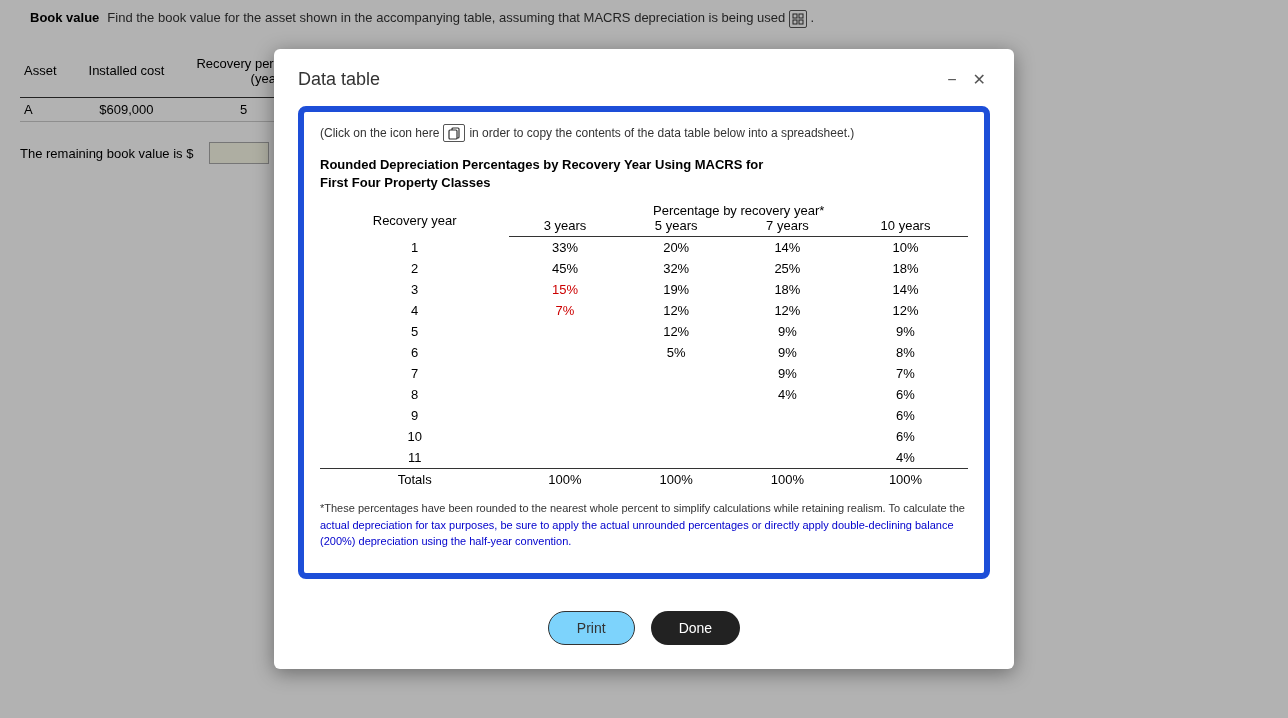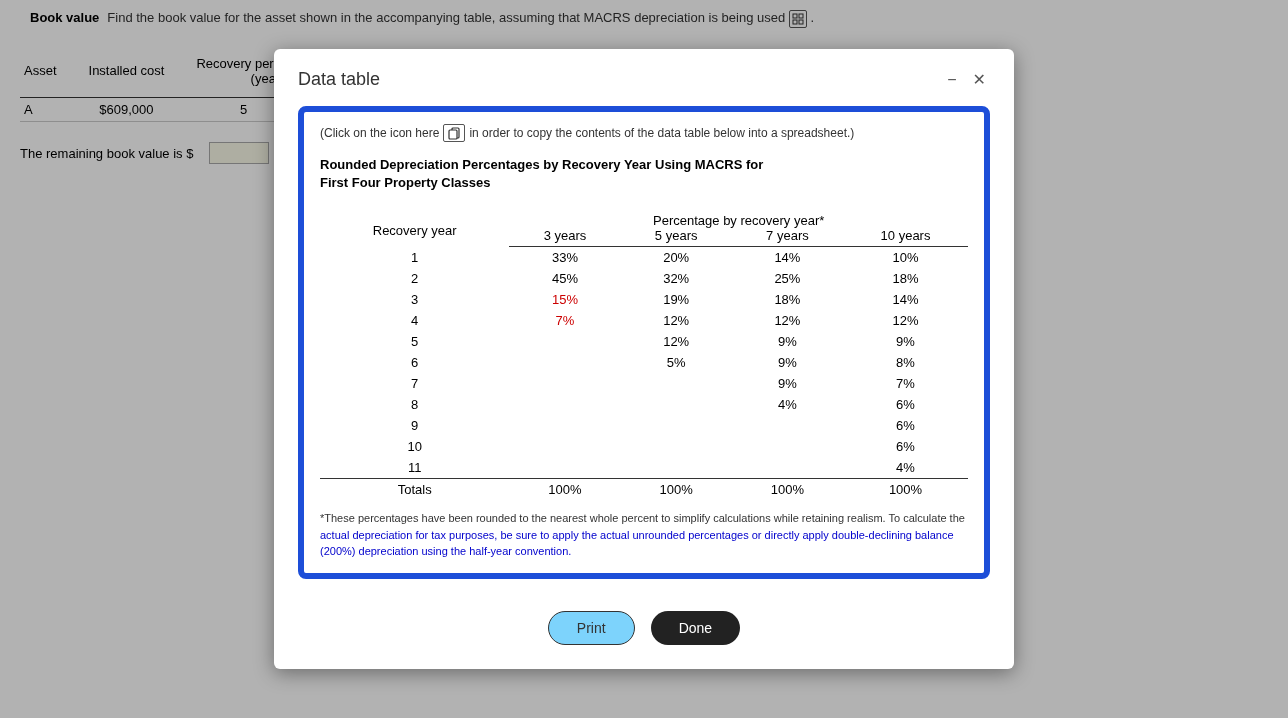--- a/index.html
+++ b/index.html
@@ -177,21 +177,21 @@
       justify-content: center;
       border: 1px solid #555;
       border-radius: 2px;
       padding: 1px 3px;
       cursor: pointer;
     }
 
     .macrs-table-title {
       font-size: 13px;
       font-weight: bold;
-      margin-bottom: 18px;
+      margin-bottom: 8px;
       line-height: 1.4;
     }
 
     .macrs-table {
       border-collapse: collapse;
       width: 100%;
       font-size: 13px;
     }
 
     .macrs-table th, .macrs-table td {

